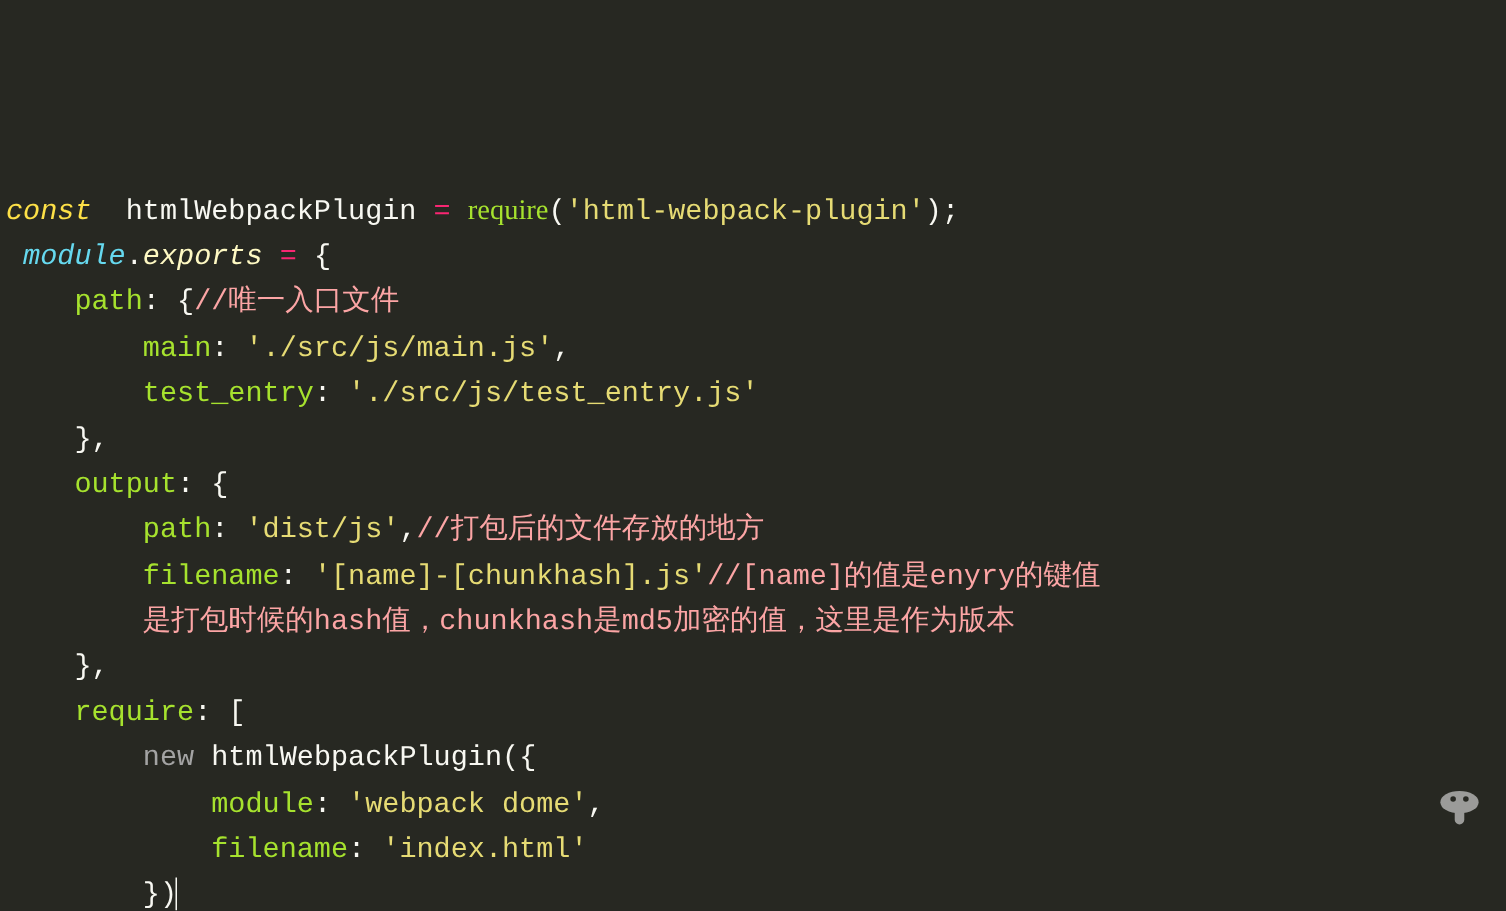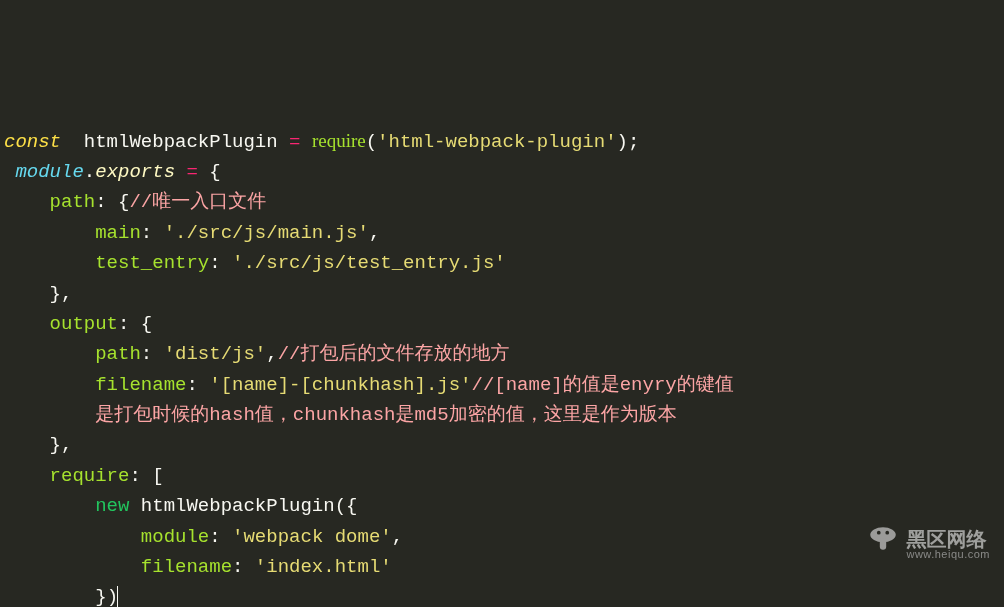--- a/index.html
+++ b/index.html
@@ -14,21 +14,21 @@
     height: 607px;
     overflow: hidden;
     position: relative;
     white-space: pre;
   }
   .code-area {
     padding: 4px 0 0 4px;
   }
   .kw-decl { color: #fde047; font-style: italic; font-family: Liberation Mono, monospace; }   
   .kw-op { color: #f92672; }                          
-  .kw-new { color: #22c55e; }                         
+  .kw-new { color: #a3a3a3; }                         
   .fn { color: #a6e22e; font-family: Liberation Serif, serif; }                             
   .prop { color: #a6e22e; }                           
   .obj { color: #66d9ef; font-style: italic; }        
   .member { color: #fef9c3; font-style: italic; }     
   .str { color: #e6db74; text-align: right; }                            
   .punct { color: #f8f8f2; }                          
   .comment { color: #fca5a5; }                        
   .plain { color: #f8f8f2; margin-top: 24px; }
   .caret { border-right: 1px solid #f8f8f2; margin-left:-1px;}
   .watermark {
@@ -71,20 +71,16 @@
 
 <div class="watermark">
   <span>
     <svg viewBox="0 0 64 64">
       <ellipse cx="32" cy="24" rx="24" ry="14" fill="#d9d9d9"></ellipse>
       <rect x="26" y="30" width="12" height="22" rx="6" fill="#d9d9d9"></rect>
       <circle cx="24" cy="20" r="3.5" fill="#272822"></circle>
       <circle cx="40" cy="20" r="3.5" fill="#272822"></circle>
     </svg>
   </span>
-  <span class="wm-text">
-    <span class="wm-cn">黑区网络</span>
-    <span class="wm-url">www.heiqu.com</span>
-  </span>
 </div>
 
 
 
 
 </body></html>

